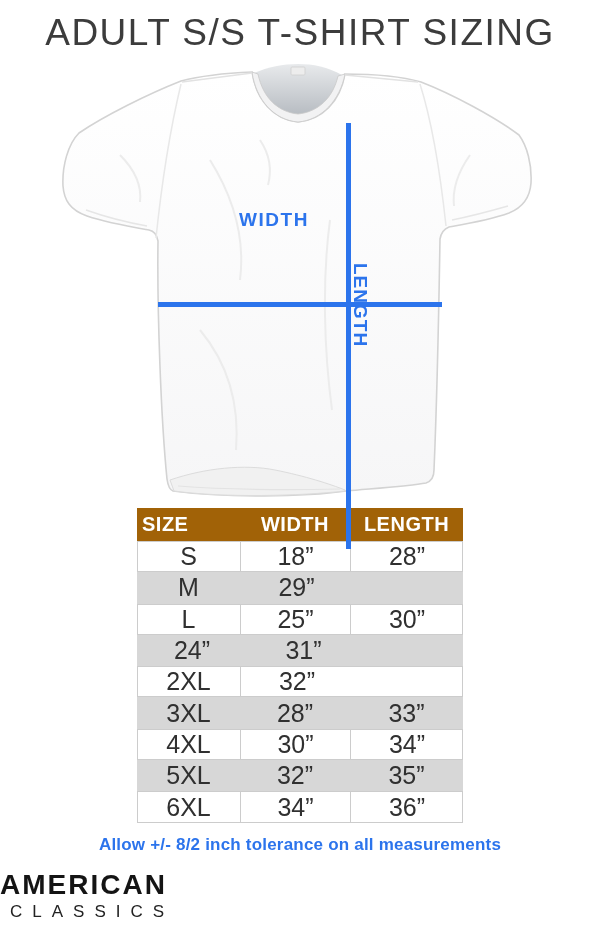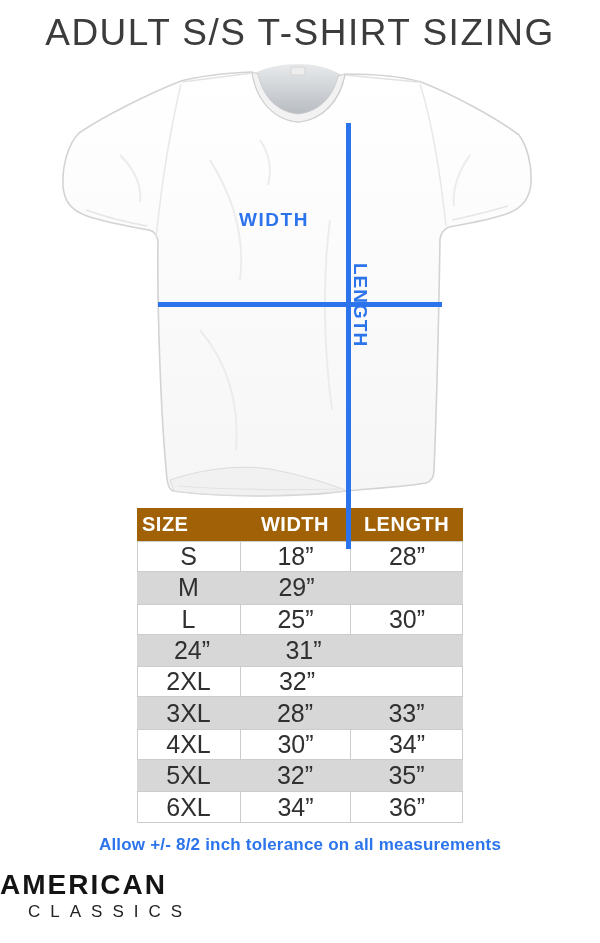--- a/index.html
+++ b/index.html
@@ -54,21 +54,21 @@
 
   
   .note {
     position:absolute; top:835px; left:0; width:600px; text-align:center;
     color:#2c74ec; font-weight:bold; font-size:17px; letter-spacing:0.2px;
   }
 
   
   .brand { position:absolute; top:869px; left:0; width:600px; color:#141414; }
   .brand-top { font-size:28px; font-weight:800; letter-spacing:2px; }
-  .brand-bottom { font-size:17px; font-weight:400; letter-spacing:10px; padding-left:28px; margin-top:1px; color:#222222; }
+  .brand-bottom { font-size:17px; font-weight:400; letter-spacing:10px; padding-left:10px; margin-top:1px; color:#222222; }
 </style>
 </head>
 <body>
 
 <div class="page">
 
   <div class="title">ADULT S/S T-SHIRT SIZING</div>
 
   <div class="shirt-wrap">
     <svg width="600" height="445" viewBox="0 0 600 445">

